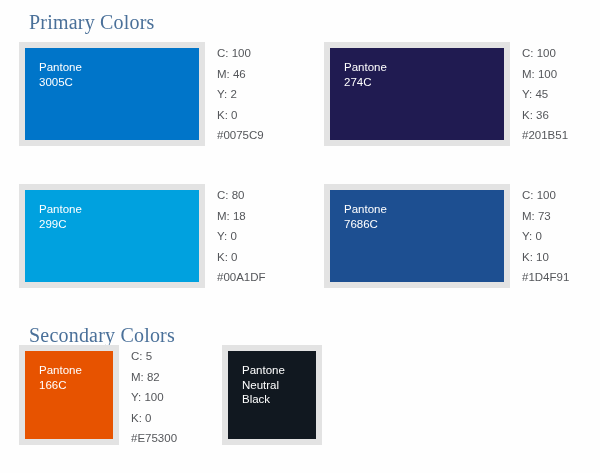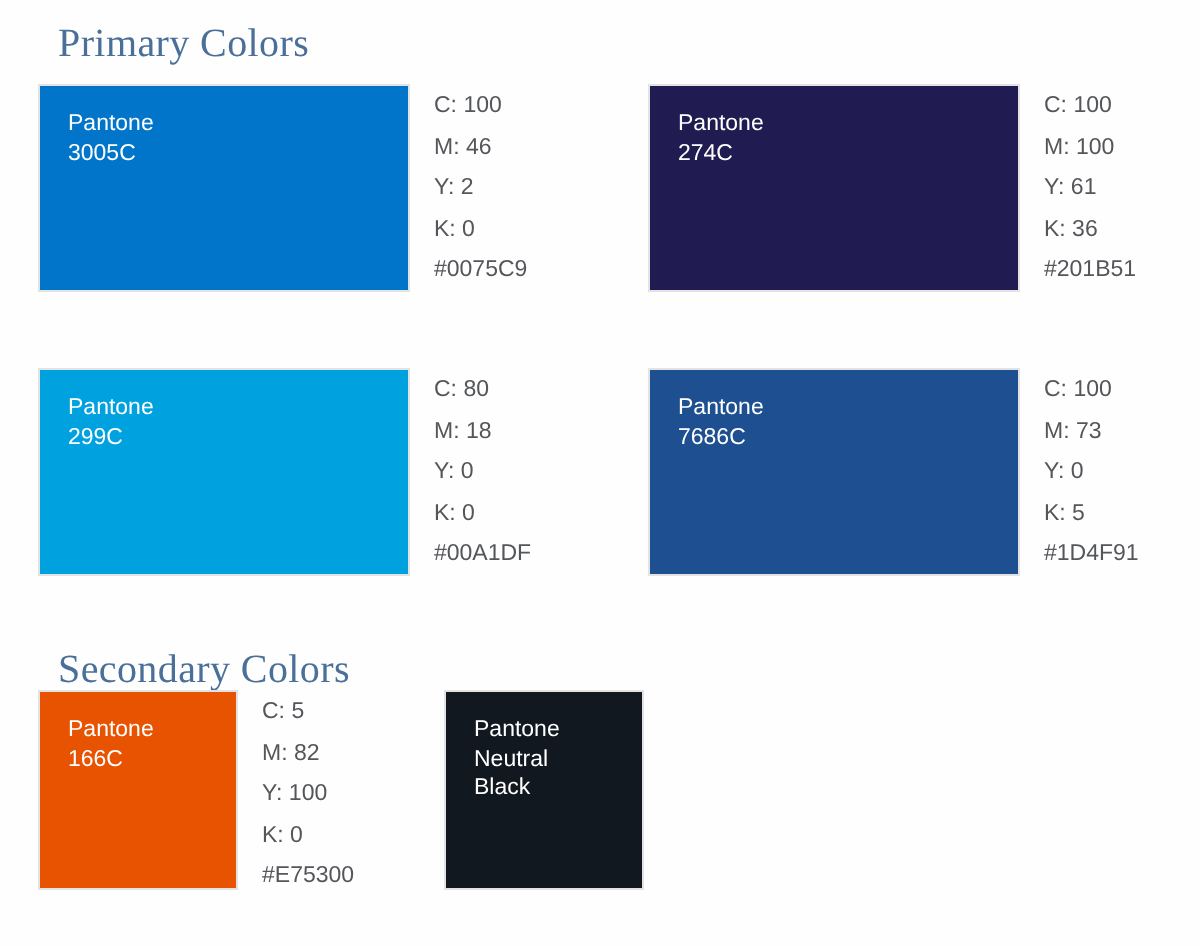--- a/index.html
+++ b/index.html
@@ -34,21 +34,21 @@
 
   .swatch-group {
     position: absolute;
     display: flex;
     align-items: flex-start;
   }
 
   .swatch {
     position: relative;
     box-sizing: border-box;
-    border: 1px solid #000000;
+    border: 6px solid #000000;
     flex: 0 0 auto;
     text-decoration: underline;
   }
   .swatch-label {
     position: absolute;
     left: 14px;
     top: 12px;
     color: #ffffff;
     font-size: 11.5px;
     line-height: 14.5px;
@@ -103,21 +103,21 @@
   </div>
 
   <div class="swatch-group primary" id="group-p1">
     <div class="swatch" style="background: rgb(32, 27, 81); border-color: rgb(227, 227, 227);">
       <span class="swatch-label">Pantone
 274C</span>
     </div>
     <div class="specs" style="color: rgb(84, 86, 90);">
       <span class="spec-line">C: 100</span>
       <span class="spec-line">M: 100</span>
-      <span class="spec-line">Y: 61</span>
+      <span class="spec-line">Y: 45</span>
       <span class="spec-line">K: 36</span>
       <span class="spec-line">#201B51</span>
     </div>
   </div>
 
   <div class="swatch-group primary" id="group-p2">
     <div class="swatch" style="background: rgb(0, 161, 223); border-color: rgb(227, 227, 227);">
       <span class="swatch-label">Pantone
 299C</span>
     </div>
@@ -132,21 +132,21 @@
 
   <div class="swatch-group primary" id="group-p3">
     <div class="swatch" style="background: rgb(29, 79, 145); border-color: rgb(227, 227, 227);">
       <span class="swatch-label">Pantone
 7686C</span>
     </div>
     <div class="specs" style="color: rgb(84, 86, 90);">
       <span class="spec-line">C: 100</span>
       <span class="spec-line">M: 73</span>
       <span class="spec-line">Y: 0</span>
-      <span class="spec-line">K: 5</span>
+      <span class="spec-line">K: 10</span>
       <span class="spec-line">#1D4F91</span>
     </div>
   </div>
 
   <div class="section-heading" id="heading-secondary" style="color: rgb(74, 112, 153);">Secondary Colors</div>
 
   <div class="swatch-group secondary" id="group-s0">
     <div class="swatch" style="background: rgb(231, 83, 0); border-color: rgb(227, 227, 227);">
       <span class="swatch-label">Pantone
 166C</span>

